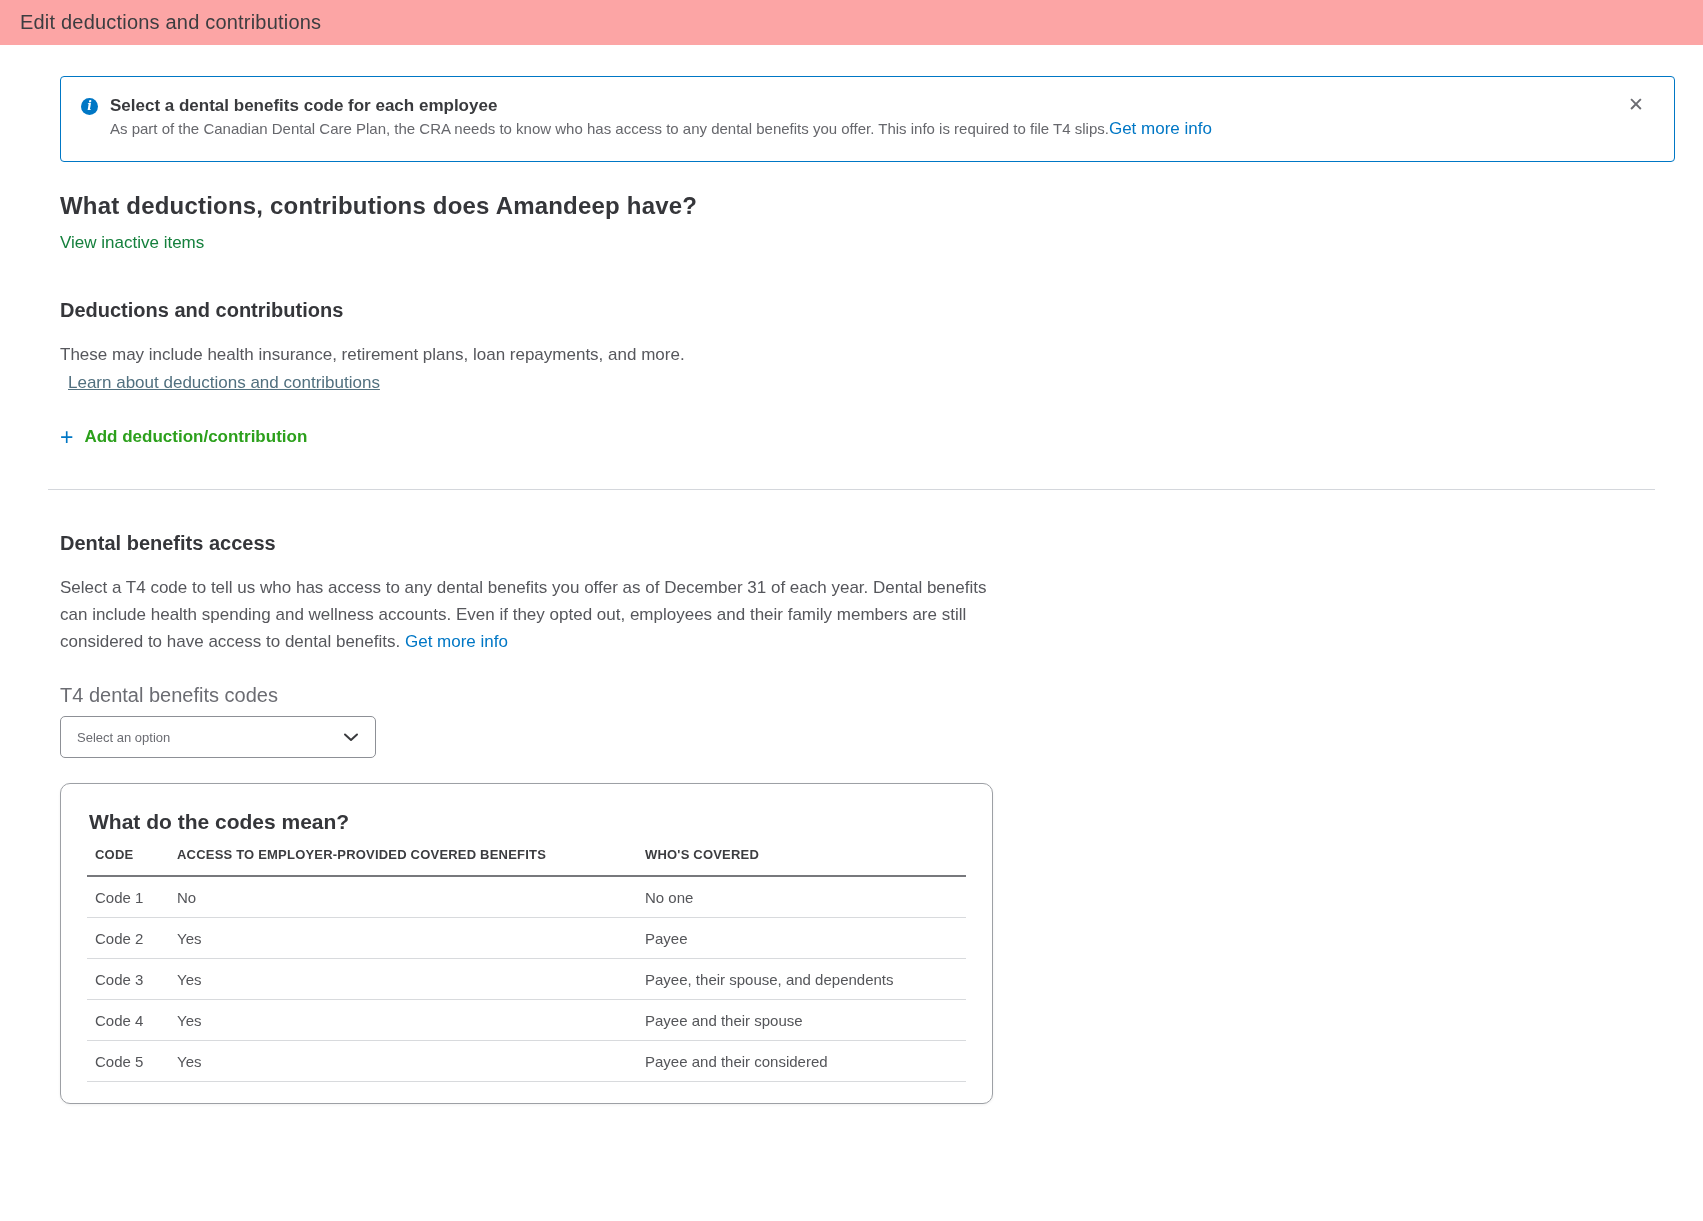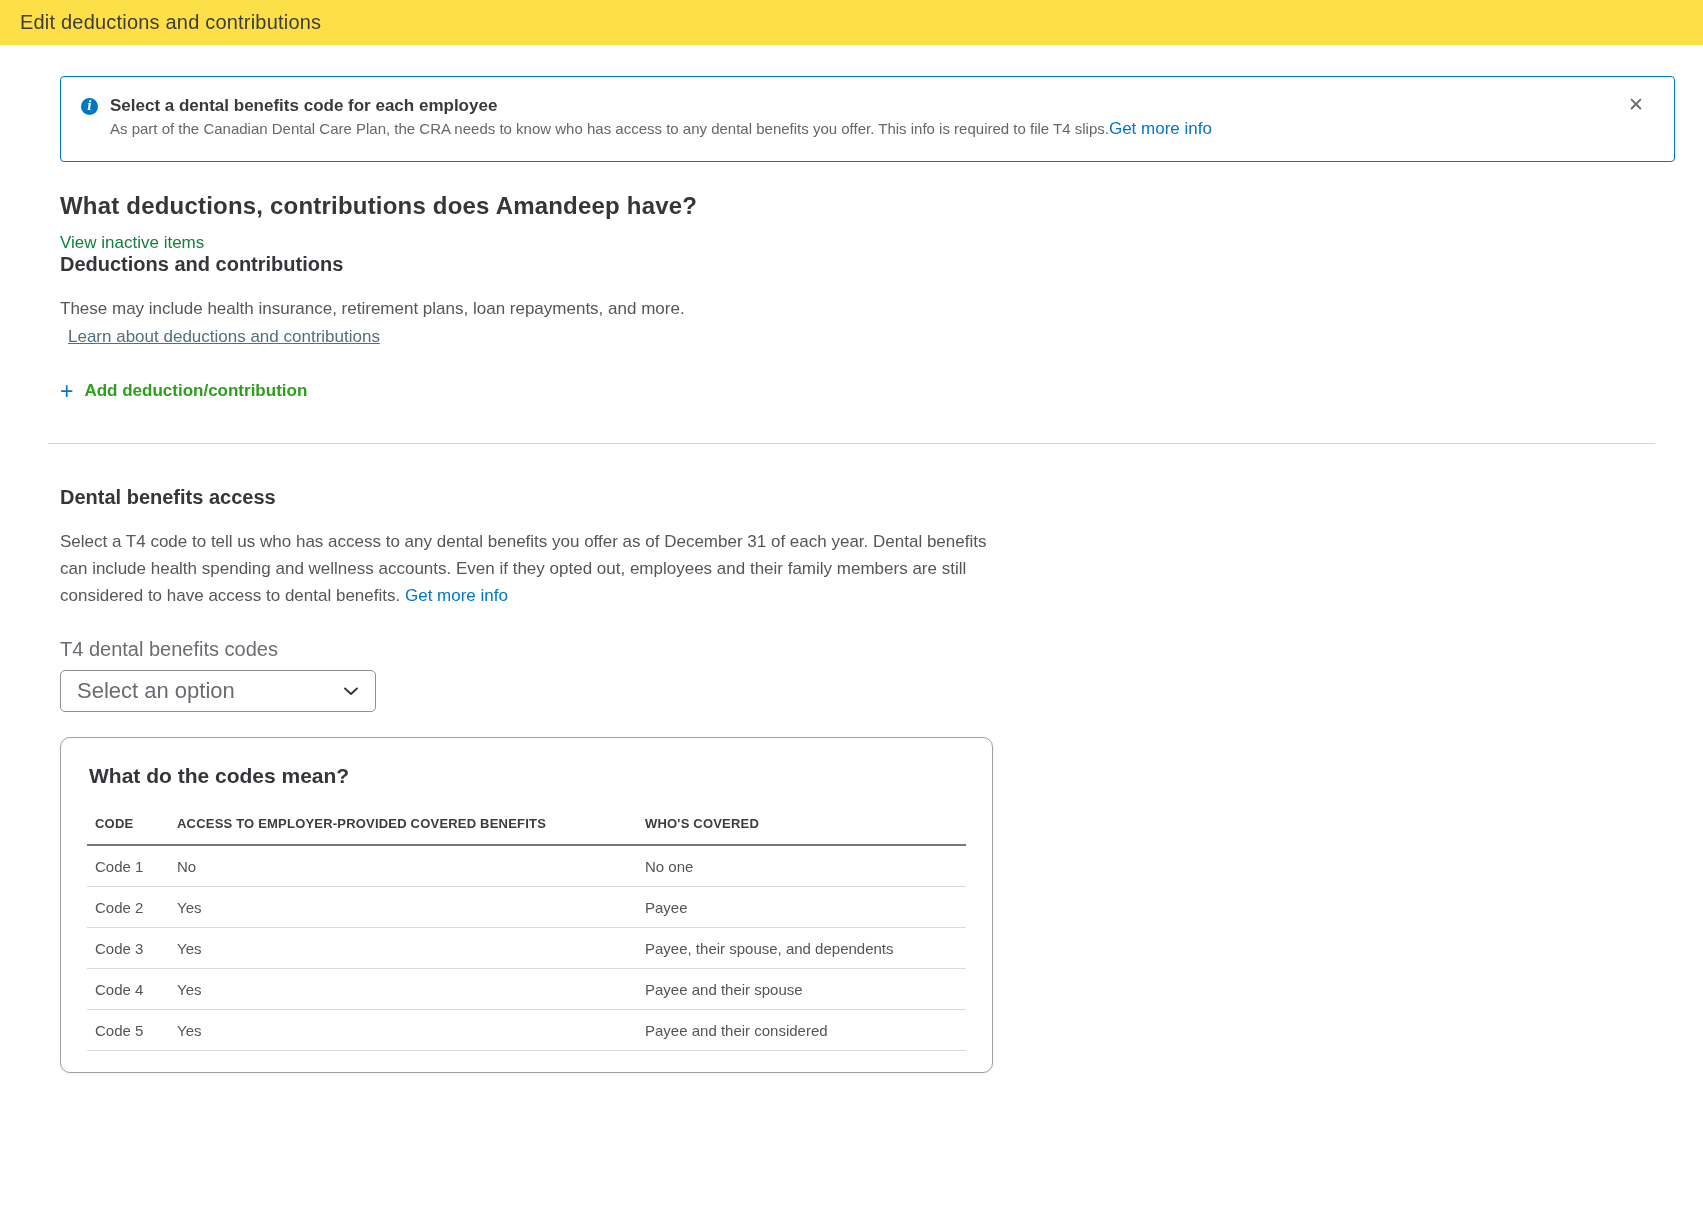--- a/index.html
+++ b/index.html
@@ -1,21 +1,21 @@
 <!DOCTYPE html>
 <html><head>
 <meta charset="utf-8">
 <style>
   * { margin: 0; padding: 0; box-sizing: border-box; }
   html, body { width: 1703px; height: 1221px; background: #ffffff; overflow: hidden; }
   body { font-family: "Liberation Sans", sans-serif; color: #393a3d; }
 
   
   .topbar {
-    height: 45px; background: #fde047;
+    height: 45px; background: #fca5a5;
     display: flex; align-items: center; padding-left: 20px;
   }
   .topbar-title { font-size: 20px; font-weight: 400; color: #3c3d40; letter-spacing: 0.2px; }
 
   
   .content { margin-left: 60px; margin-right: 28px; position: relative; }
 
   
   .banner {
     position: relative; margin-top: 31px; width: 1615px;
@@ -35,21 +35,21 @@
     position: absolute; top: 18px; right: 30px;
     font-size: 19px; line-height: 19px; color: #6b6c72; cursor: pointer;
     background: none; border: none; font-family: "Liberation Sans", sans-serif;
   }
 
   
   .h1 { margin-top: 30px; font-size: 24px; font-weight: 700; color: #35363a; letter-spacing: 0.2px; }
   .view-inactive { display: inline-block; margin-top: 13px; font-size: 17px; color: #15803d; text-decoration: none; cursor: pointer; }
 
   .h2 { font-size: 20px; font-weight: 700; color: #35363a; }
-  .h2-deductions { }
+  .h2-deductions { margin-top: 46px; }
   .para { margin-top: 19px; font-size: 17px; color: #56575c; line-height: 27px; }
   .learn-link {
     display: inline-block; margin-top: 5px; margin-left: 8px;
     font-size: 17px; color: #51707f; text-decoration: underline; cursor: pointer;
   }
 
   .add-btn {
     margin-top: 34px; display: inline-flex; align-items: center; gap: 11px;
     background: none; border: none; cursor: pointer; font-family: "Liberation Sans", sans-serif;
   }
@@ -62,32 +62,32 @@
   .para-dental { max-width: 948px; }
   .inline-link { font-size: 17px; color: #0077c5; text-decoration: none; cursor: pointer; }
 
   .field-label { margin-top: 29px; font-size: 20px; color: #6b6c72; }
   .select {
     margin-top: 9px; width: 316px; height: 42px;
     border: 1px solid #8d9096; border-radius: 5px; background: #ffffff;
     display: flex; align-items: center; justify-content: space-between;
     padding: 0 15px 0 16px; cursor: pointer;
   }
-  .select-placeholder { font-size: 22px; color: #6b6c72; }
+  .select-placeholder { font-size: 13px; color: #6b6c72; }
   .chevron-icon { width: 18px; height: 18px; display: block; }
 
   
   .card {
     margin-top: 25px; width: 933px;
     border: 1px solid #9da0a5; border-radius: 10px; background: #ffffff;
     padding: 26px 26px 21px 26px;
     box-shadow: 0 1px 3px rgba(0,0,0,0.06);
   }
   .card-title { font-size: 21px; font-weight: 700; color: #35363a; margin-left: 2px; }
-  .codes-table { margin-top: 28px; width: 100%; border-collapse: collapse; }
+  .codes-table { margin-top: 13px; width: 100%; border-collapse: collapse; }
   .codes-table th {
     text-align: left; font-size: 13px; font-weight: 700; color: #3c3d40;
     letter-spacing: 0.2px; padding: 0 0 13px 0; border-bottom: 2px solid #77787c;
   }
   .codes-table th:first-child, .codes-table td:first-child { padding-left: 8px; }
   .codes-table th:nth-child(1) { width: 90px; }
   .codes-table th:nth-child(2) { width: 468px; }
   .codes-table td {
     font-size: 15px; color: #545559; padding: 12px 0 11px 0;
     border-bottom: 1px solid #d8dadd;

